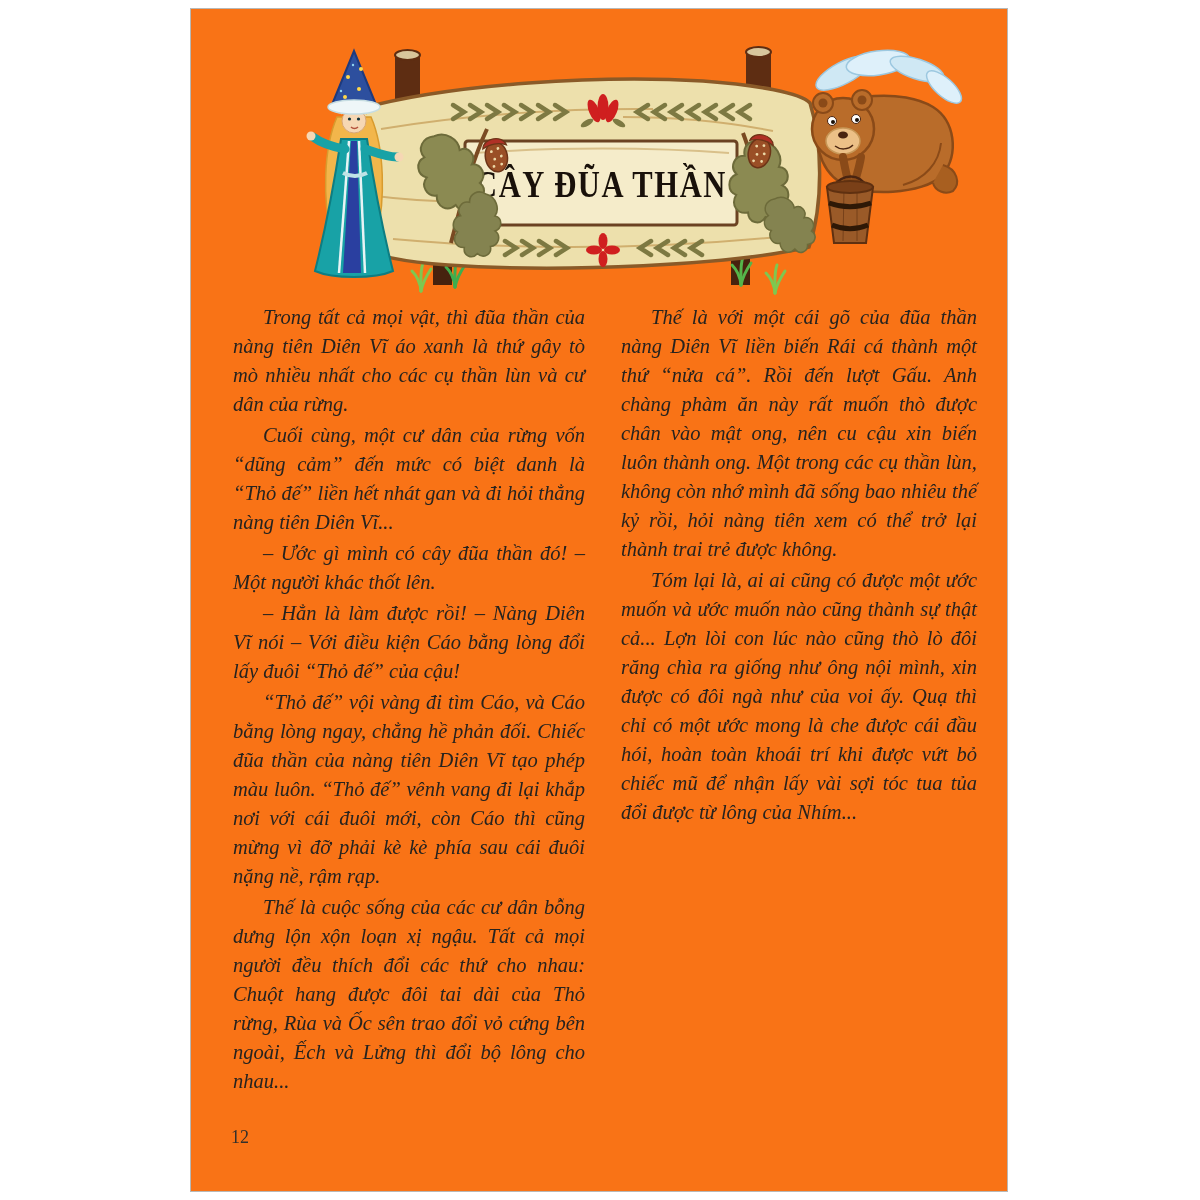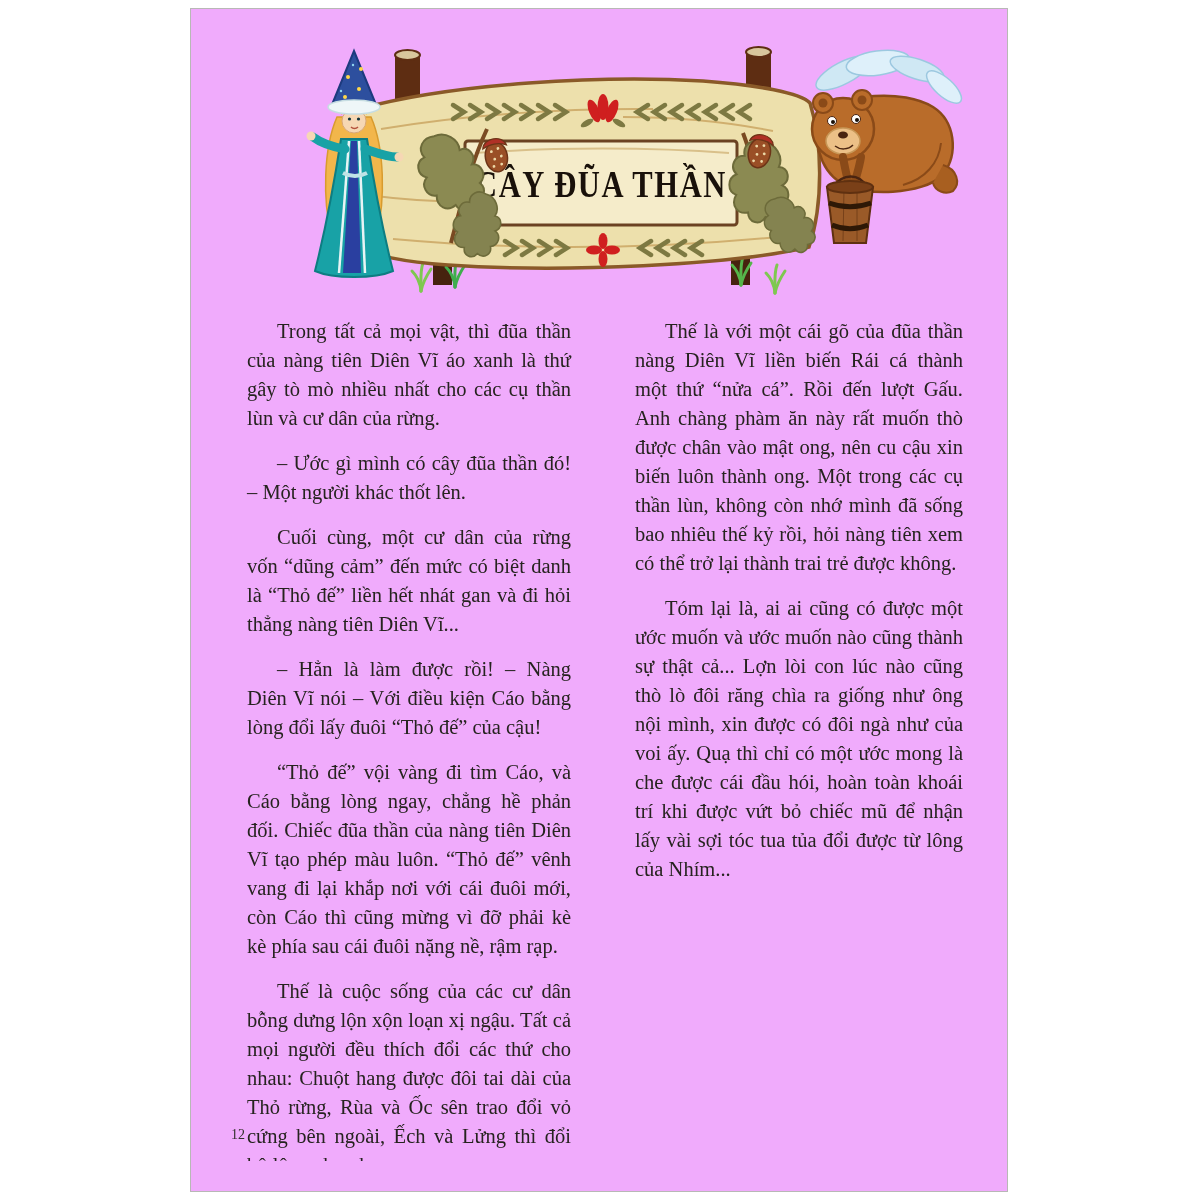--- a/index.html
+++ b/index.html
@@ -2,37 +2,37 @@
 <html><head>
 <meta charset="utf-8">
 <style>
   html,body{margin:0;padding:0;}
   body{
     width:1200px;height:1200px;position:relative;background:#ffffff;
     font-family:"Liberation Serif","DejaVu Serif",serif;
   }
   .page{
     position:absolute;left:190px;top:8px;width:818px;height:1184px;
-    background:#f0abfc;border:1px solid #b8b8b6;box-sizing:border-box;
+    background:#f97316;border:1px solid #b8b8b6;box-sizing:border-box;
     overflow:hidden;
   }
   .illustration{
     position:absolute;left:112px;top:36px;width:660px;height:256px;
   }
   .col{
     position:absolute;top:292px;width:356px;height:860px;
     font-size:20.5px;line-height:29px;text-align:justify;color:#26231f;
     overflow:hidden;
   }
   .col-left{left:40px;}
   .col-right{left:428px;width:360px;}
-  .col p{margin:16px;text-indent:30px;}
+  .col p{margin:2px;text-indent:30px;font-style:italic;}
   .col p.cont{text-indent:0;}
   .page-number{
-    position:absolute;left:40px;top:1118px;font-size:14px;color:#33302c;
+    position:absolute;left:40px;top:1118px;font-size:18px;color:#33302c;
   }
   svg text{font-family:"Liberation Serif","DejaVu Serif",serif;}
 </style>
 </head>
 <body>
 
 <div class="page">
 
   <div class="illustration">
     <svg width="660" height="256" viewBox="0 0 660 256" xmlns="http://www.w3.org/2000/svg">
@@ -201,22 +201,22 @@
           <ellipse cx="547" cy="142" rx="23" ry="6" fill="#7a4018" stroke="#5f3010" stroke-width="2"></ellipse>
           <path d="M526,158 C540,163 554,163 568,158" stroke="#2e1806" stroke-width="5" fill="none"></path>
           <path d="M529,180 C541,185 553,185 565,180" stroke="#2e1806" stroke-width="5" fill="none"></path>
         </g>
       </g>
     </svg>
   </div>
 
   <div class="col col-left">
     <p>Trong tất cả mọi vật, thì đũa thần của nàng tiên Diên Vĩ áo xanh là thứ gây tò mò nhiều nhất cho các cụ thần lùn và cư dân của rừng.</p>
+    <p>Cuối cùng, một cư dân của rừng vốn “dũng cảm” đến mức có biệt danh là “Thỏ đế” liền hết nhát gan và đi hỏi thẳng nàng tiên Diên Vĩ...</p>
     <p>– Ước gì mình có cây đũa thần đó! – Một người khác thốt lên.</p>
-    <p>Cuối cùng, một cư dân của rừng vốn “dũng cảm” đến mức có biệt danh là “Thỏ đế” liền hết nhát gan và đi hỏi thẳng nàng tiên Diên Vĩ...</p>
     <p>– Hẳn là làm được rồi! – Nàng Diên Vĩ nói – Với điều kiện Cáo bằng lòng đổi lấy đuôi “Thỏ đế” của cậu!</p>
     <p>“Thỏ đế” vội vàng đi tìm Cáo, và Cáo bằng lòng ngay, chẳng hề phản đối. Chiếc đũa thần của nàng tiên Diên Vĩ tạo phép màu luôn. “Thỏ đế” vênh vang đi lại khắp nơi với cái đuôi mới, còn Cáo thì cũng mừng vì đỡ phải kè kè phía sau cái đuôi nặng nề, rậm rạp.</p>
     <p>Thế là cuộc sống của các cư dân bỗng dưng lộn xộn loạn xị ngậu. Tất cả mọi người đều thích đổi các thứ cho nhau: Chuột hang được đôi tai dài của Thỏ rừng, Rùa và Ốc sên trao đổi vỏ cứng bên ngoài, Ếch và Lửng thì đổi bộ lông cho nhau...</p>
 
   </div>
 
   <div class="col col-right">
     <p>Thế là với một cái gõ của đũa thần nàng Diên Vĩ liền biến Rái cá thành một thứ “nửa cá”. Rồi đến lượt Gấu. Anh chàng phàm ăn này rất muốn thò được chân vào mật ong, nên cu cậu xin biến luôn thành ong. Một trong các cụ thần lùn, không còn nhớ mình đã sống bao nhiêu thế kỷ rồi, hỏi nàng tiên xem có thể trở lại thành trai trẻ được không.</p>
     <p>Tóm lại là, ai ai cũng có được một ước muốn và ước muốn nào cũng thành sự thật cả... Lợn lòi con lúc nào cũng thò lò đôi răng chìa ra giống như ông nội mình, xin được có đôi ngà như của voi ấy. Quạ thì chỉ có một ước mong là che được cái đầu hói, hoàn toàn khoái trí khi được vứt bỏ chiếc mũ để nhận lấy vài sợi tóc tua tủa đổi được từ lông của Nhím...</p>
 

